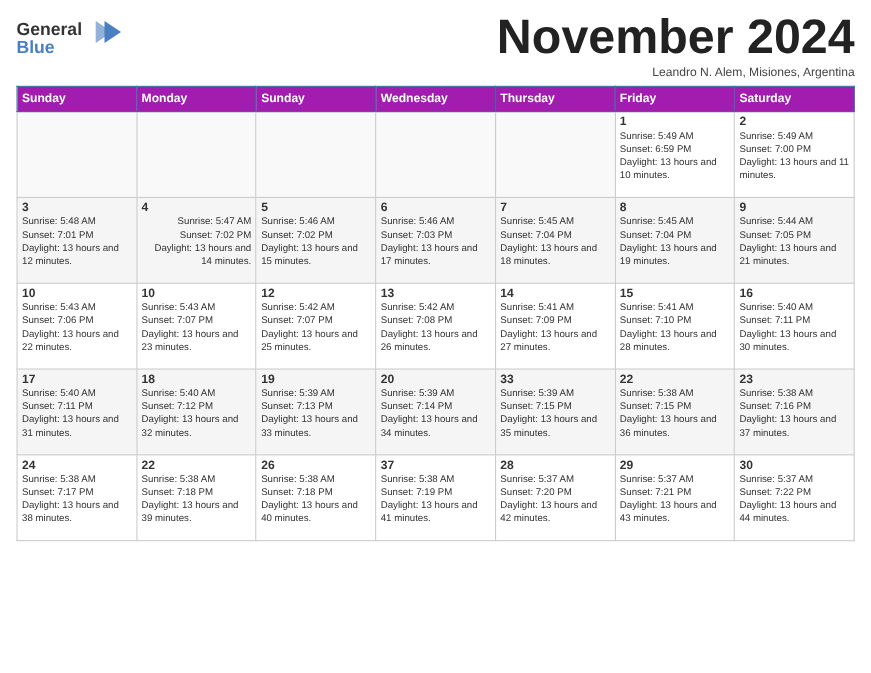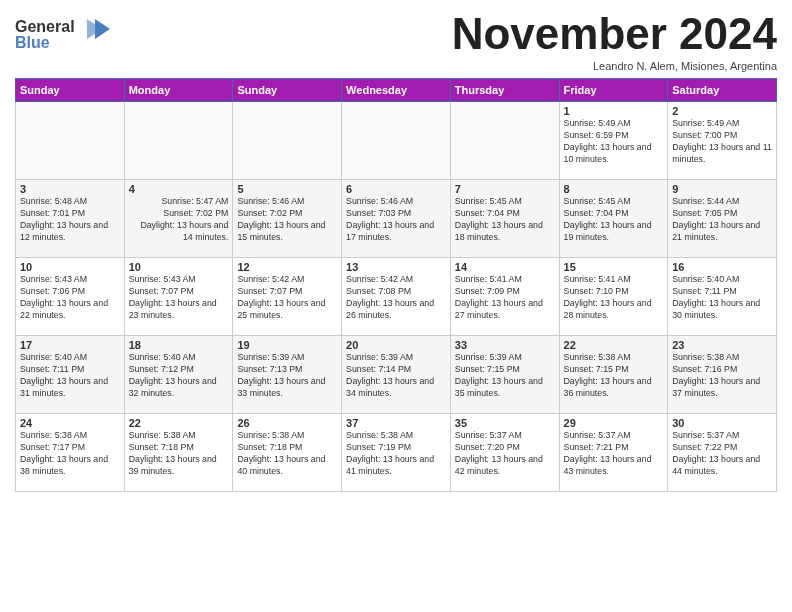--- a/index.html
+++ b/index.html
@@ -291,21 +291,21 @@
 Sunset: 7:18 PM
 Daylight: 13 hours and 40 minutes.</div>
           </td>
           <td>
             <span class="day-num">37</span>
             <div class="day-info" style="white-space: pre-line;">Sunrise: 5:38 AM
 Sunset: 7:19 PM
 Daylight: 13 hours and 41 minutes.</div>
           </td>
           <td>
-            <span class="day-num">35</span>
+            <span class="day-num">28</span>
             <div class="day-info" style="white-space: pre-line;">Sunrise: 5:37 AM
 Sunset: 7:20 PM
 Daylight: 13 hours and 42 minutes.</div>
           </td>
           <td>
             <span class="day-num">29</span>
             <div class="day-info" style="white-space: pre-line;">Sunrise: 5:37 AM
 Sunset: 7:21 PM
 Daylight: 13 hours and 43 minutes.</div>
           </td>

